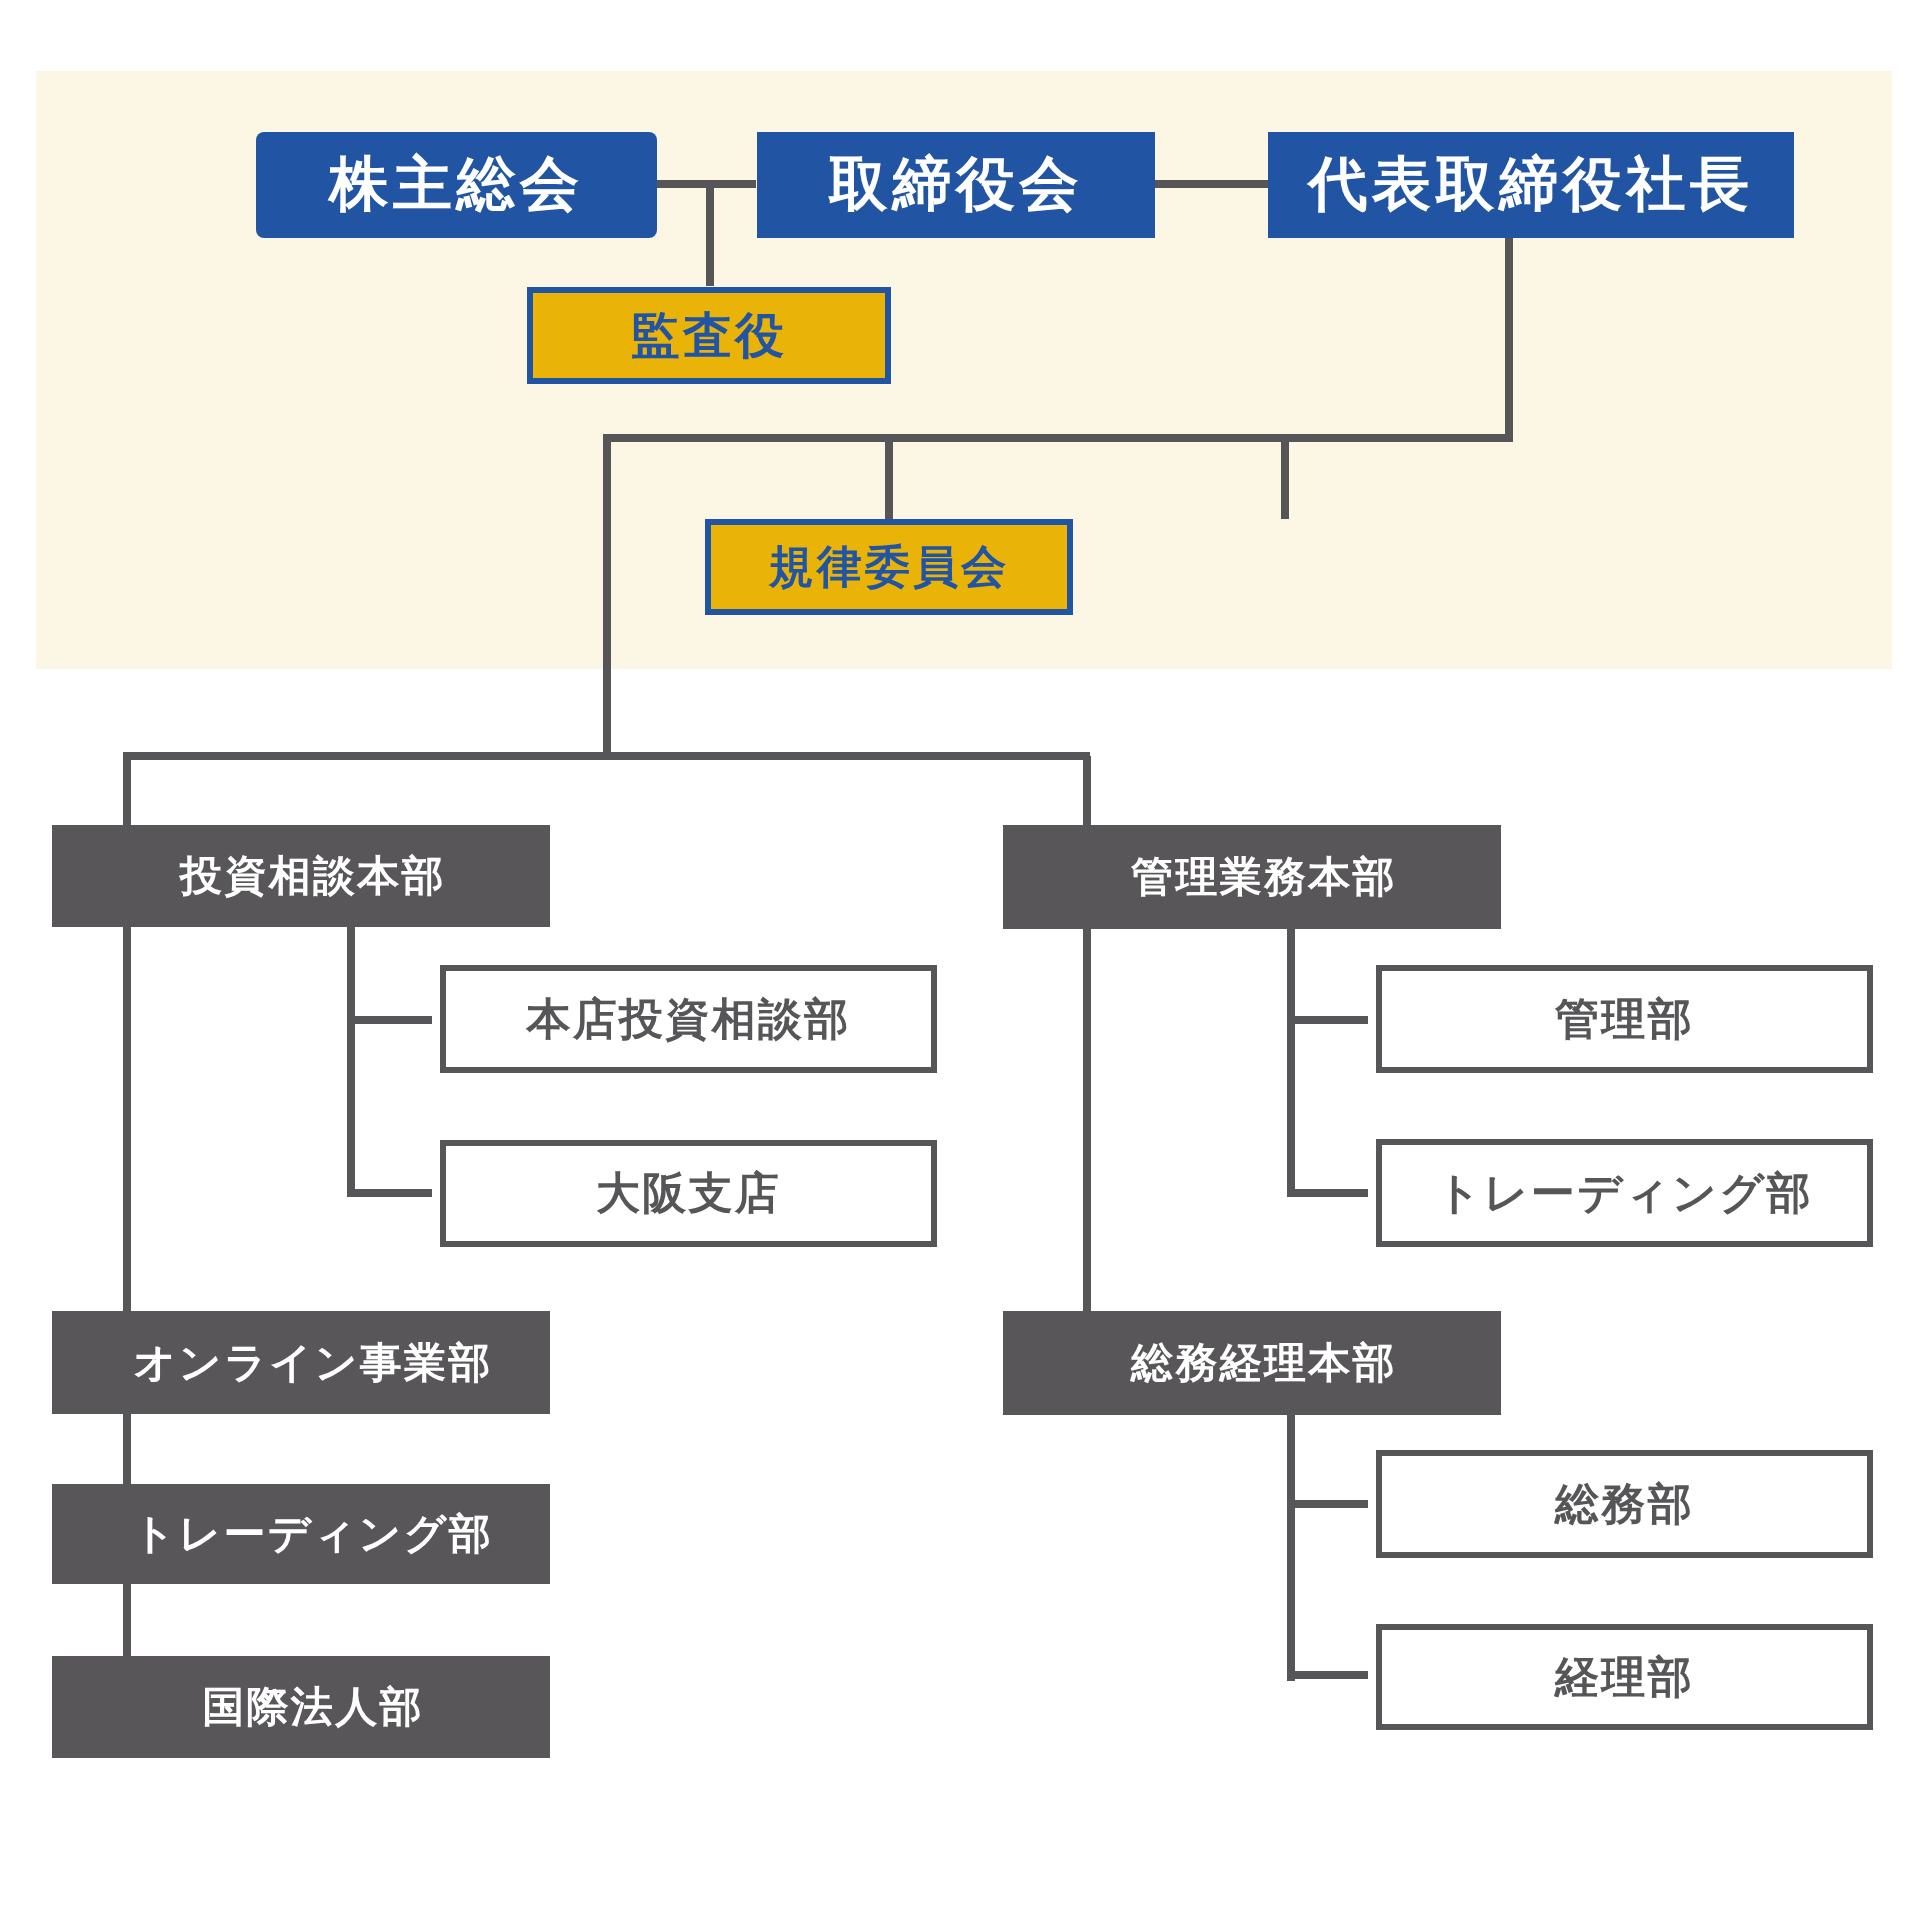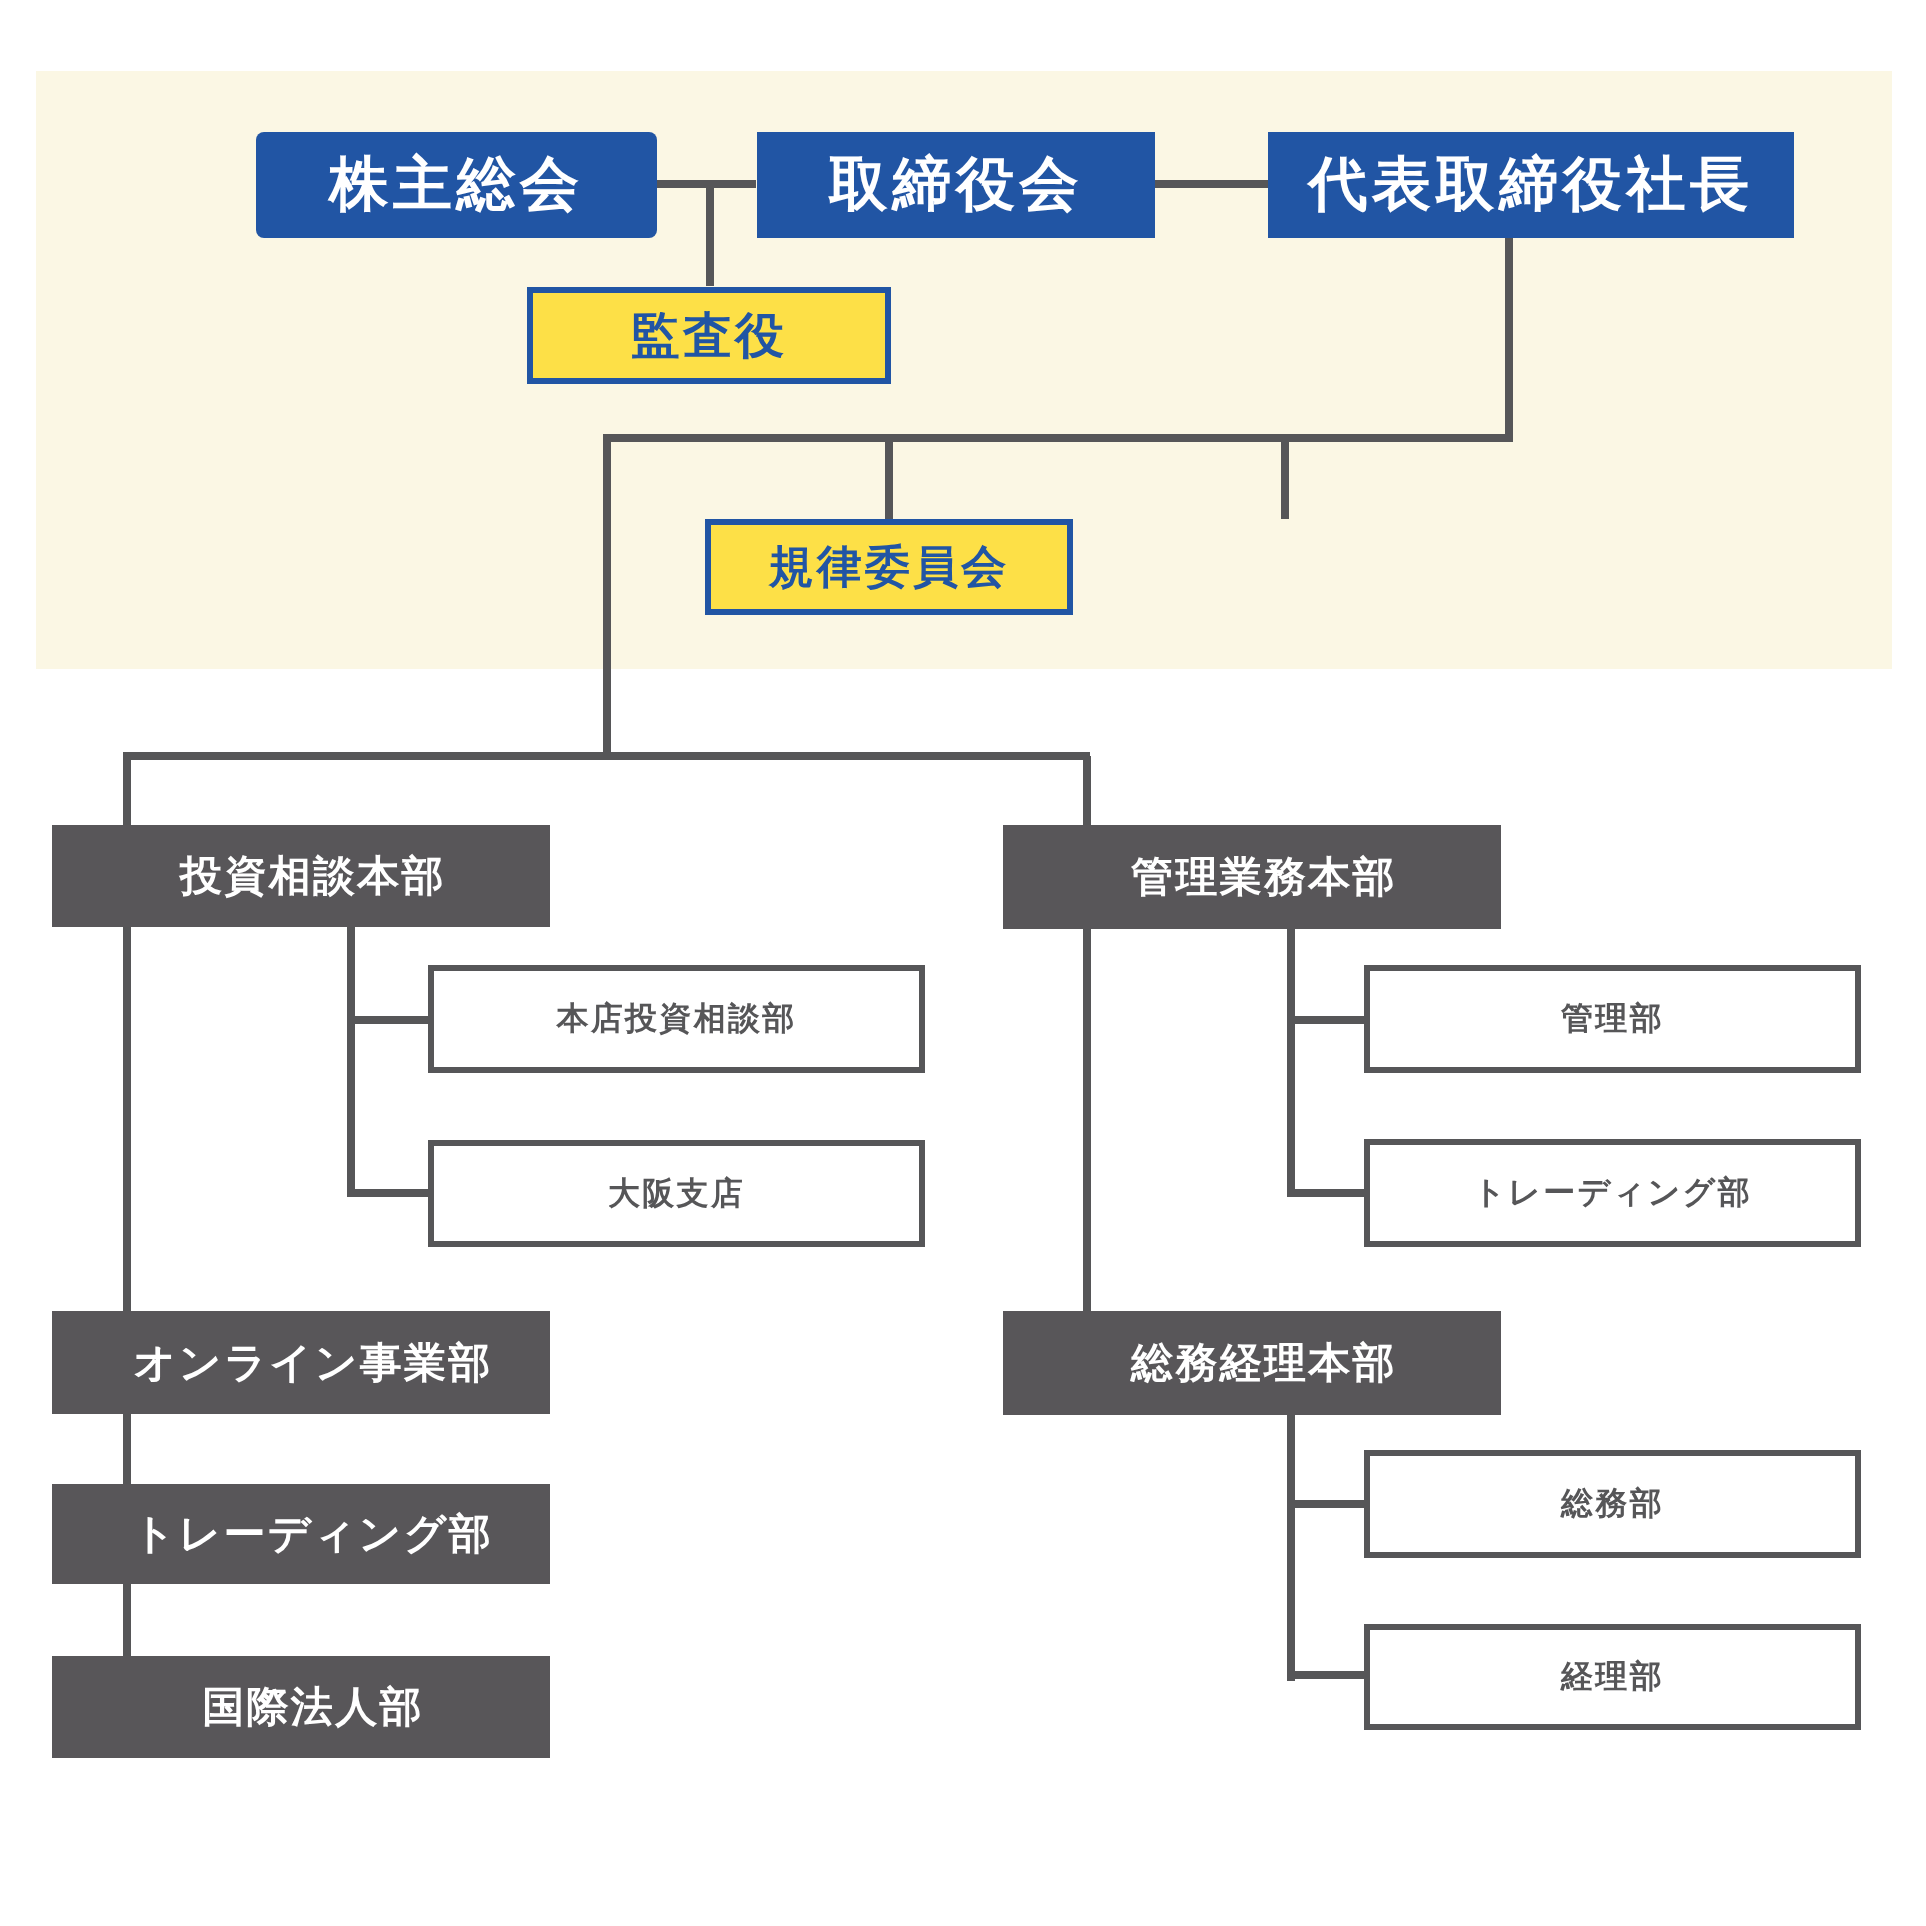--- a/index.html
+++ b/index.html
@@ -36,42 +36,43 @@
     white-space:nowrap;
   }
   .node span{display:block;}
   .blue-fill{
     background:#2155A4;
     color:#ffffff;
     font-size:59px;
     letter-spacing:4.6px;
   }
   .blue-outline{
-    background:#fde047;
+    background:#eab308;
     border:6.2px solid #2155A4;
     color:#2155A4;
     font-size:49px;
     letter-spacing:3.1px;
   }
   .blue-outline.small{
     font-size:45px;
   }
   .dark-fill{
     background:#585659;
     color:#ffffff;
     font-size:42px;
     letter-spacing:2.3px;
     padding-left:24px;
   }
   .gray-outline{
     background:#ffffff;
     border:6.2px solid #565658;
     color:#565658;
-    font-size:32px;
+    font-size:44px;
     letter-spacing:2.3px;
+    margin-left:12px;
   }
 </style>
 </head>
 <body>
 
 <div class="canvas">
 
   <div class="panel"></div>
 
   <div class="line" style="left:657px;top:180px;width:99px;height:7.7px;"></div>

